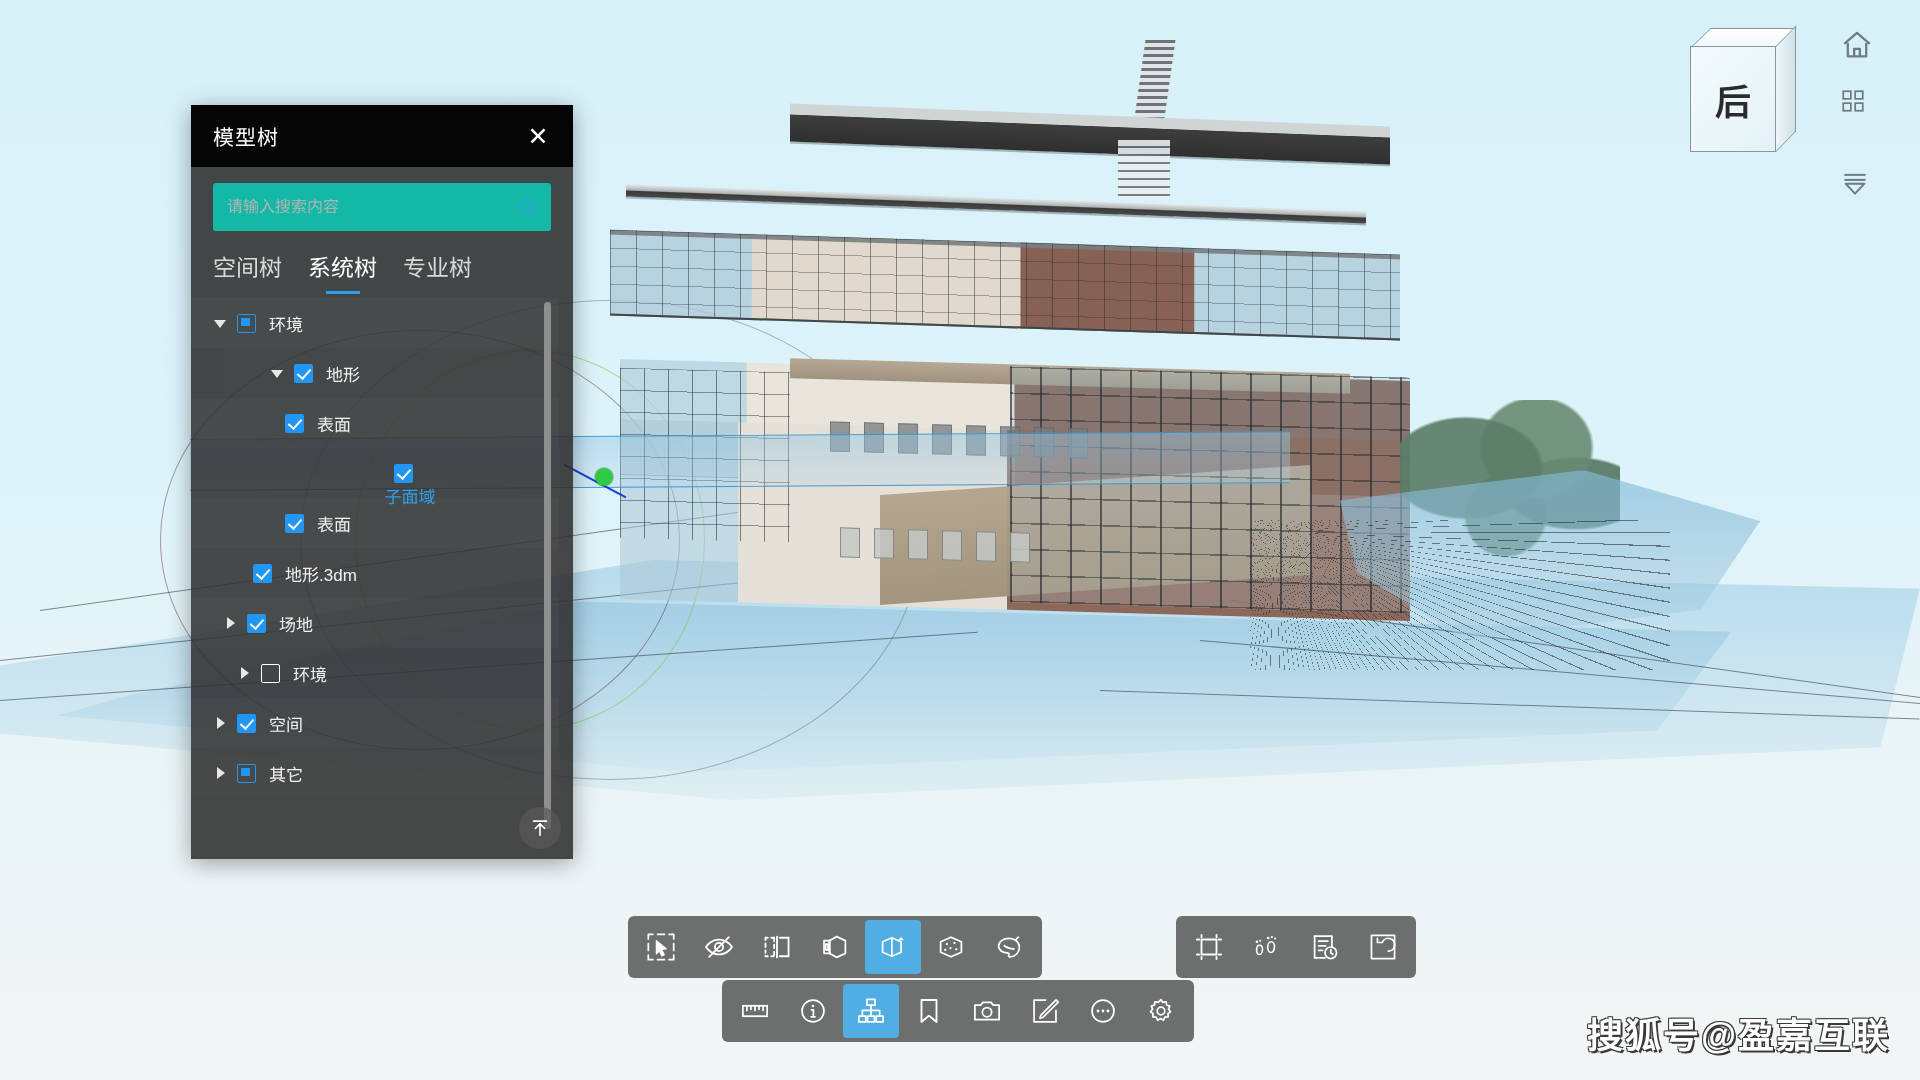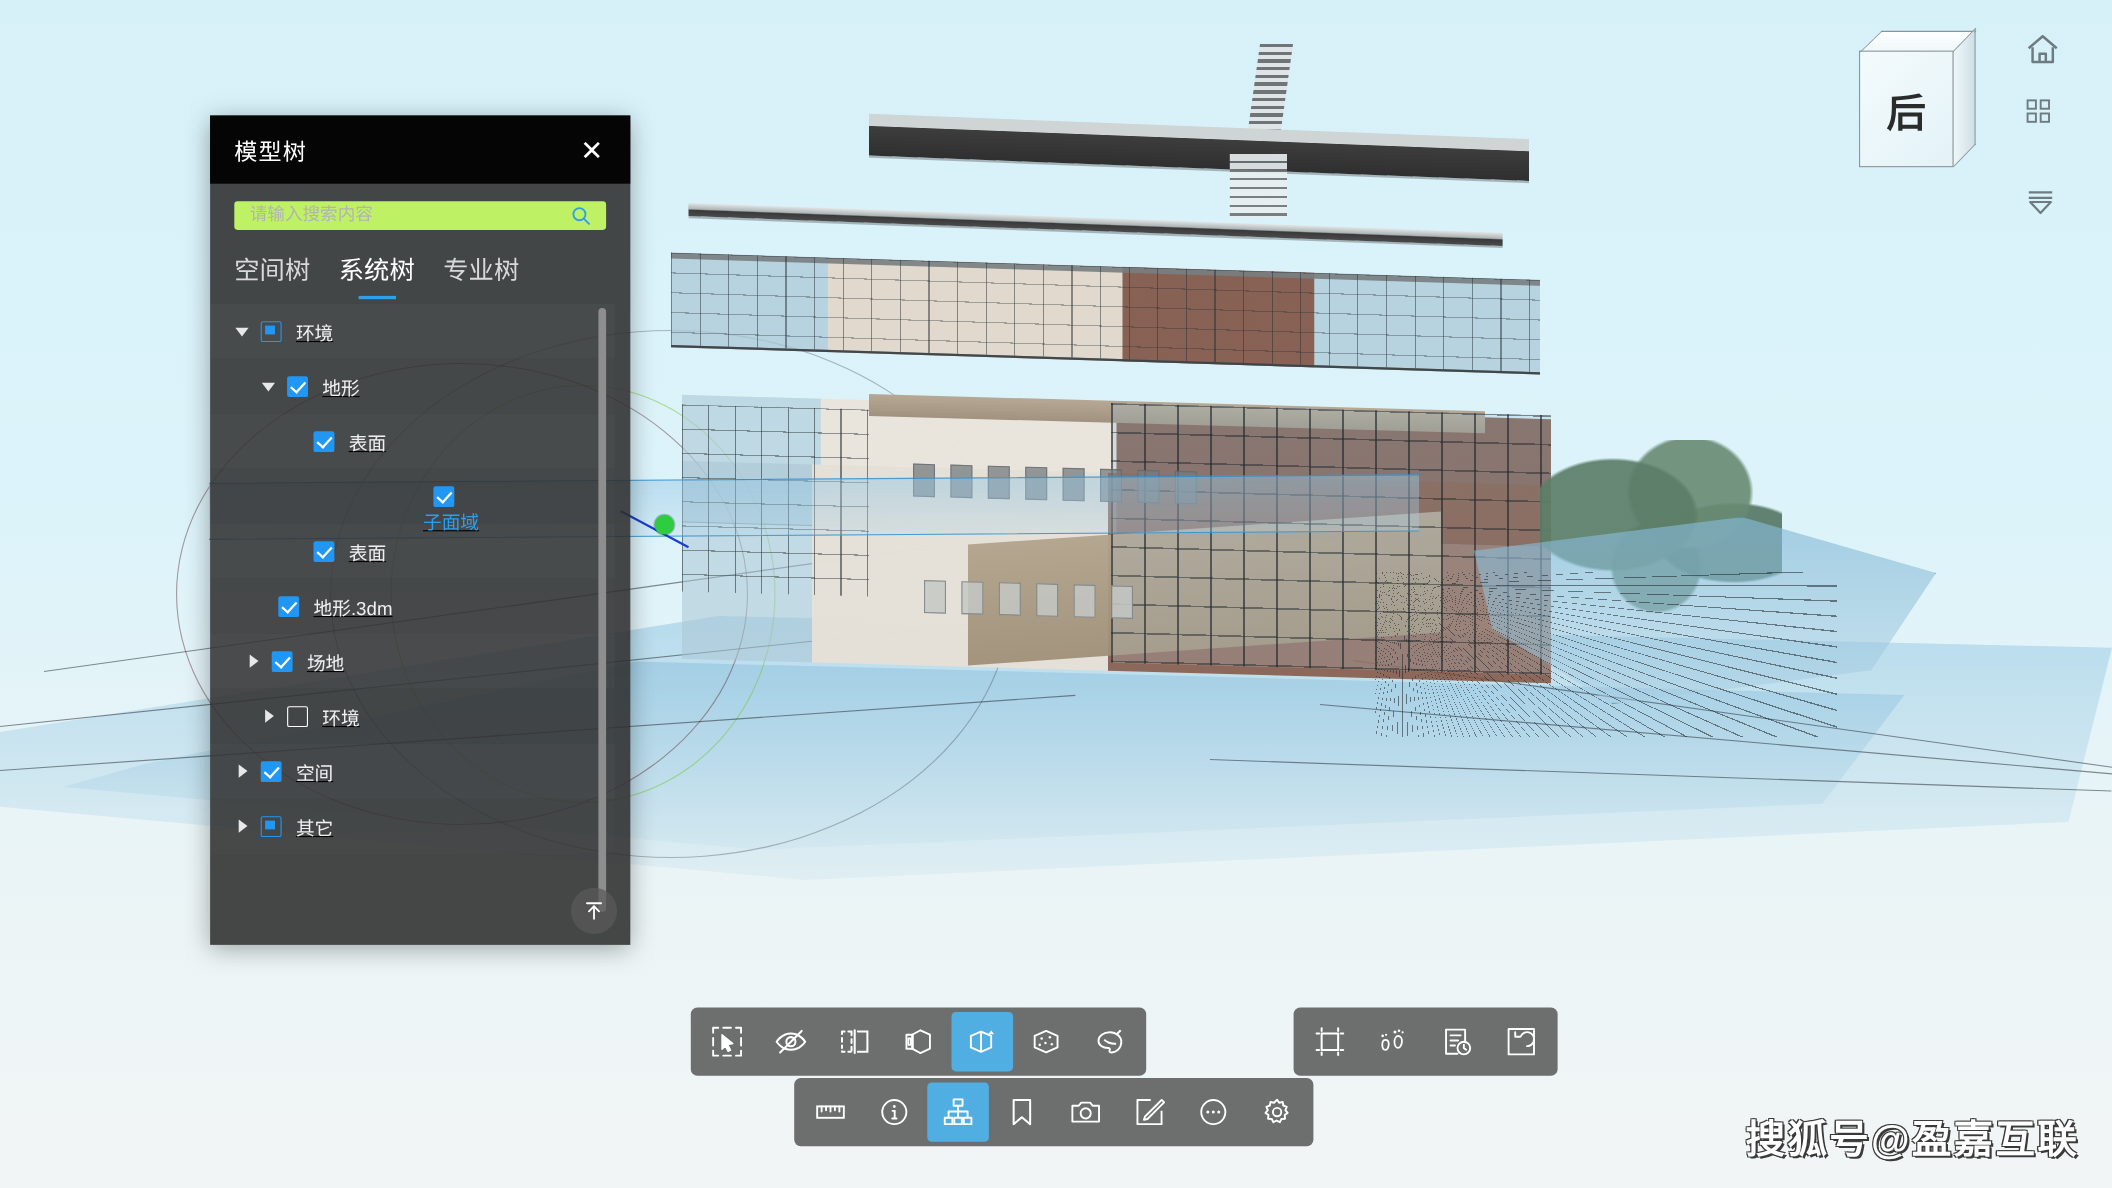--- a/index.html
+++ b/index.html
@@ -185,21 +185,21 @@
     padding: 0 22px 0 22px; flex: 0 0 auto;
   }
   .tree-title { color: #ffffff; font-size: 21px; letter-spacing: 1px; }
   .tree-close {
     color: #fff; font-size: 25px; line-height: 1;
     cursor: pointer; width: 26px; text-align: center;
     font-family: "DejaVu Sans", sans-serif;
   }
   .search-wrap { padding: 16px 22px 0 22px; flex: 0 0 auto; }
   .search-box {
-    position: relative; height: 26px; background: #bef264; border-radius: 3px;
+    position: relative; height: 48px; background: #14b8a6; border-radius: 3px;
     display: flex; align-items: flex-start;
   }
   .search-input {
     border: 0; outline: none; background: transparent;
     width: 100%; height: 100%;
     padding: 0 46px 0 14px;
     font-size: 16px; color: #333;
     font-family: "Liberation Sans", sans-serif;
   }
   .search-input::placeholder { color: #b3b3b3; }
@@ -219,21 +219,21 @@
   .tab.active { color: #ffffff; }
   .tab.active::after {
     content: ""; position: absolute; left: 50%; transform: translateX(-50%);
     bottom: 0; width: 34px; height: 3px; background: #2e9fe8;
   }
 
   .tree-body {
     position: relative; flex: 1 1 auto; overflow: hidden;
     margin: 4px 0 0 0;
   }
-  .tree-scroll { position: absolute; inset: 0 14px 0 0; overflow: hidden; text-decoration: underline; }
+  .tree-scroll { position: absolute; inset: 0 14px 0 0; overflow: hidden; }
   .tree-row {
     display: flex; align-items: center;
     height: 50px; padding-left: 22px; cursor: pointer;
     background: rgba(255,255,255,.012);
   }
   .tree-row:nth-child(odd) { background: rgba(255,255,255,.028); }
   .caret {
     width: 16px; height: 16px; margin-right: 8px;
     flex: 0 0 auto; position: relative; cursor: pointer;
   }
@@ -491,21 +491,21 @@
       <div class="tab">专业树</div>
     </div>
 
     <div class="tree-body">
       <div class="tree-scroll" id="tree-list">
           <div class="tree-row" style="padding-left: 22px;">
             <span class="caret expanded"></span>
             <span class="cbx partial"></span>
             <span class="tree-label">环境</span>
           </div>
-          <div class="tree-row" style="padding-left: 46px;">
+          <div class="tree-row" style="padding-left: 46px; margin-left: 33px;">
             <span class="caret expanded"></span>
             <span class="cbx checked"></span>
             <span class="tree-label">地形</span>
           </div>
           <div class="tree-row" style="padding-left: 70px;">
             <span class="caret none"></span>
             <span class="cbx checked"></span>
             <span class="tree-label">表面</span>
           </div>
           <div class="tree-row" style="padding-left: 70px; flex-direction: column;">

